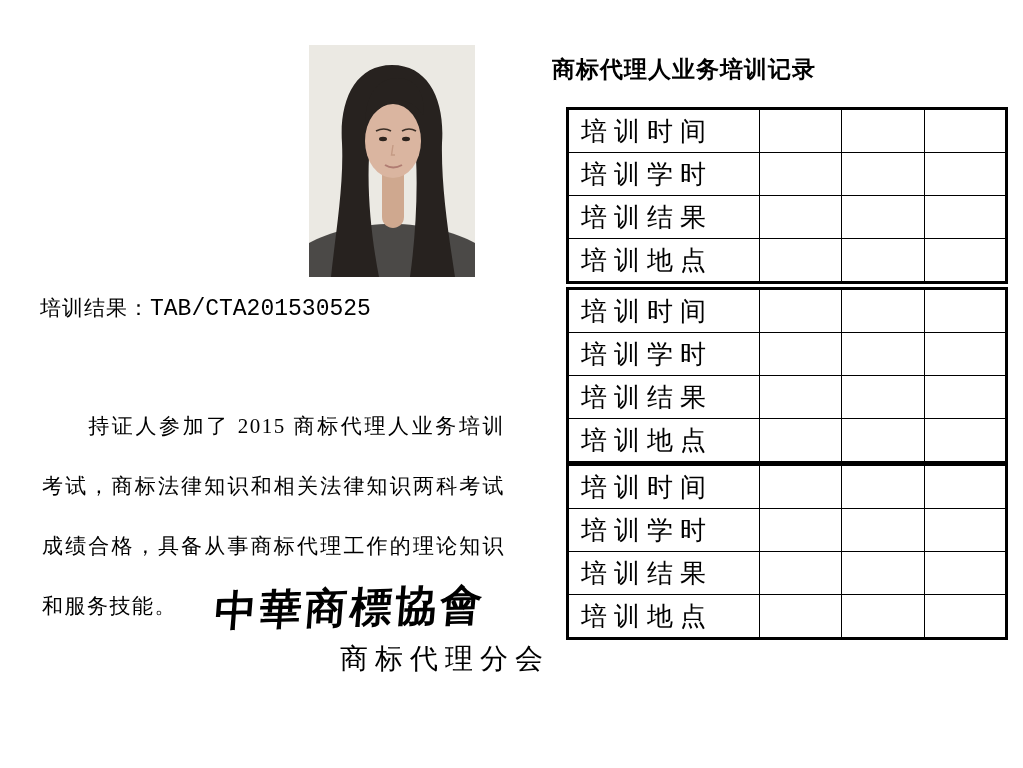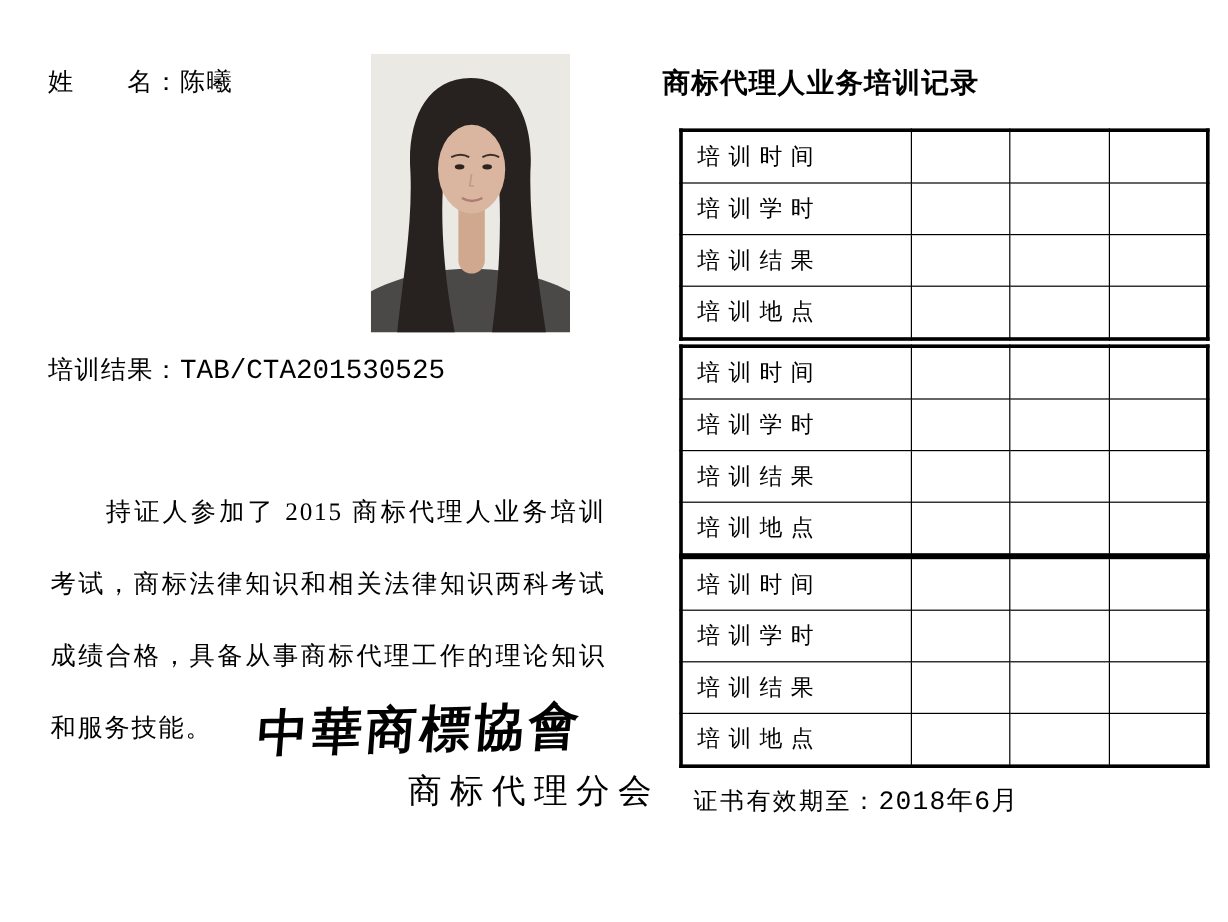--- a/index.html
+++ b/index.html
@@ -41,35 +41,34 @@
     border-collapse:collapse;
     width:442px;table-layout:fixed;
     border:3px solid #000;
   }
   #rec-table-1{top:107px;}
   #rec-table-2{top:287px;}
   #rec-table-3{top:463px;}
   .rec-table td{
     border:1px solid #000;
     height:40px;
-    font-size:19px;
+    font-size:26px;
   }
   .rec-table td.lbl{padding-left:12px;letter-spacing:7px;white-space:nowrap;}
   #validity-line{
     position:absolute;left:578px;top:652px;
     font-size:20px;letter-spacing:2px;white-space:nowrap;
   }
   #validity-line .latin-val{font-size:22px;letter-spacing:1px;}
 </style>
 </head>
 <body>
 
 <div class="page">
 
-  <div id="name-line" class="field-line"><span>姓　　名：</span><span>陈曦</span></div>
 
   <div id="photo-frame">
     <svg width="166" height="232" viewBox="0 0 166 232">
       <rect x="0" y="0" width="166" height="232" fill="#ebe9e3"></rect>
       <path d="M0,232 L0,198 C20,187 50,179 83,179 C116,179 146,187 166,198 L166,232 Z" fill="#4b4947"></path>
       <path d="M83,20 C46,20 30,56 33,98 C35,142 26,192 22,232 L70,232 C63,196 58,152 60,112 C60,95 63,82 68,74 L100,74 C104,82 107,95 107,112 C109,152 106,196 101,232 L146,232 C140,192 132,142 133,98 C136,56 120,20 83,20 Z" fill="#27221f"></path>
       <path d="M73,126 L95,126 L95,172 C95,179 89,183 84,183 C79,183 73,179 73,172 Z" fill="#cfa88f"></path>
       <ellipse cx="84" cy="96" rx="28" ry="37" fill="#dab5a0"></ellipse>
       <path d="M57,78 C55,50 70,33 88,33 C108,33 117,50 114,70 C105,57 93,52 80,58 C69,63 62,71 57,78 Z" fill="#27221f"></path>
       <path d="M67,86 Q75,82 82,86" stroke="#3a2e26" stroke-width="1.6" fill="none"></path>
@@ -191,15 +190,14 @@
     </tr>
     <tr>
       <td class="lbl">培训地点</td>
       <td></td>
       <td></td>
       <td></td>
     </tr>
   </tbody>
     </table>
 
-  <div id="validity-line"><span>证书有效期至：</span><span class="latin-val">2018年6月</span></div>
 
 </div>
 
 </body></html>

